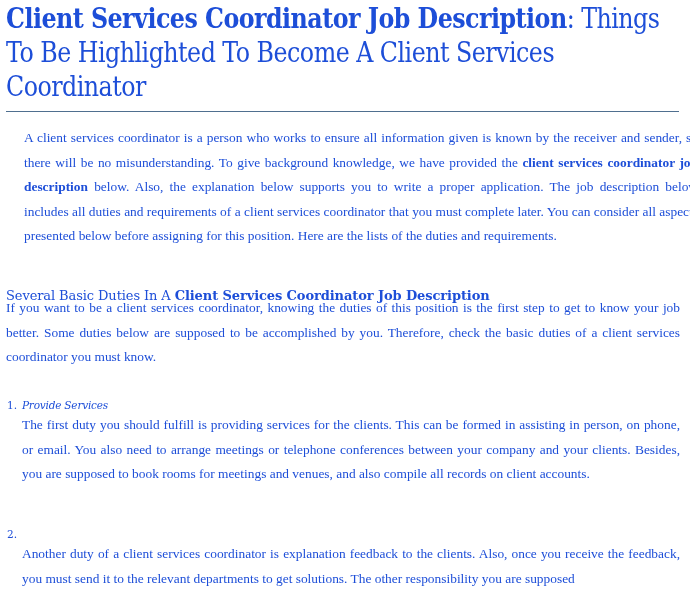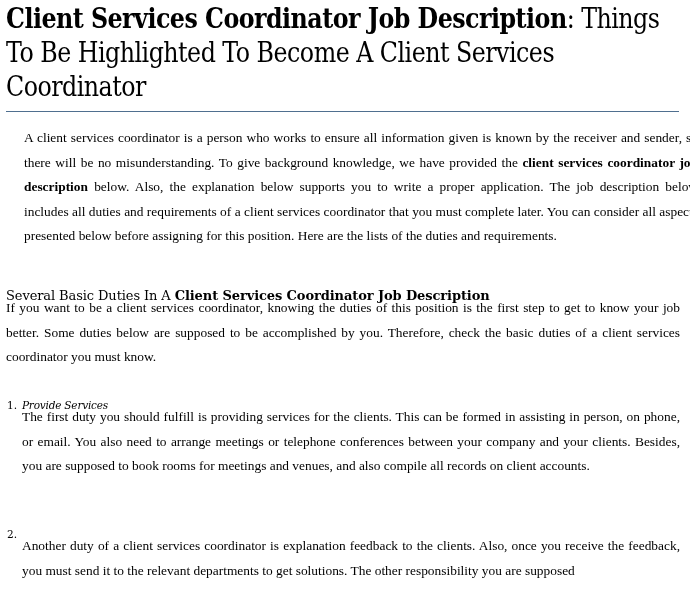--- a/index.html
+++ b/index.html
@@ -8,21 +8,21 @@
       background: #ffffff;
       width: 690px;
       height: 593px;
       overflow: hidden;
     }
     .page {
       position: relative;
       width: 690px;
       height: 593px;
       overflow: hidden;
-      color: #000000;
+      color: #1d4ed8;
     }
     .title {
       position: absolute;
       left: 6px;
       top: 2px;
       width: 680px;
       margin: 0;
       font-family: "DejaVu Serif", "Liberation Serif", serif;
       font-size: 27px;
       line-height: 34px;
@@ -99,21 +99,21 @@
       top: 0;
       font-family: "DejaVu Serif", "Liberation Serif", serif;
       font-size: 10.5px;
       line-height: 18px;
       letter-spacing: -0.2px;
       font-style: italic;
     }
     .duty-body {
       position: absolute;
       left: 22px;
-      top: 9px;
+      top: 17px;
       width: 658px;
     }
   </style>
 </head>
 <body>
 
 <div class="page">
 
   <h1 class="title"><span class="bold">Client Services Coordinator Job Description</span><span>:</span><span> Things To Be Highlighted To Become A Client Services Coordinator</span></h1>
 

